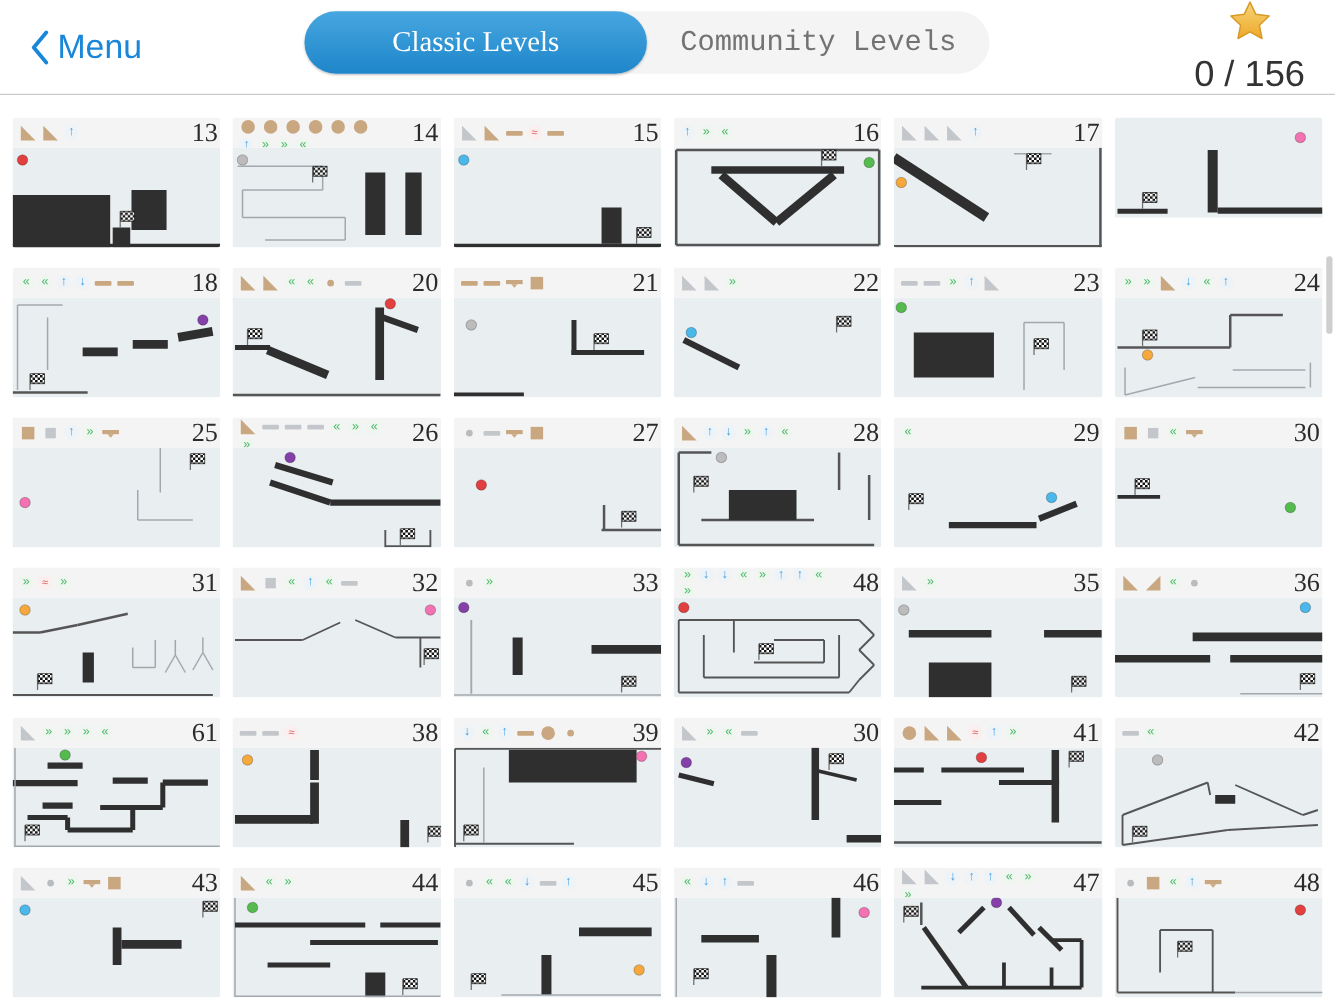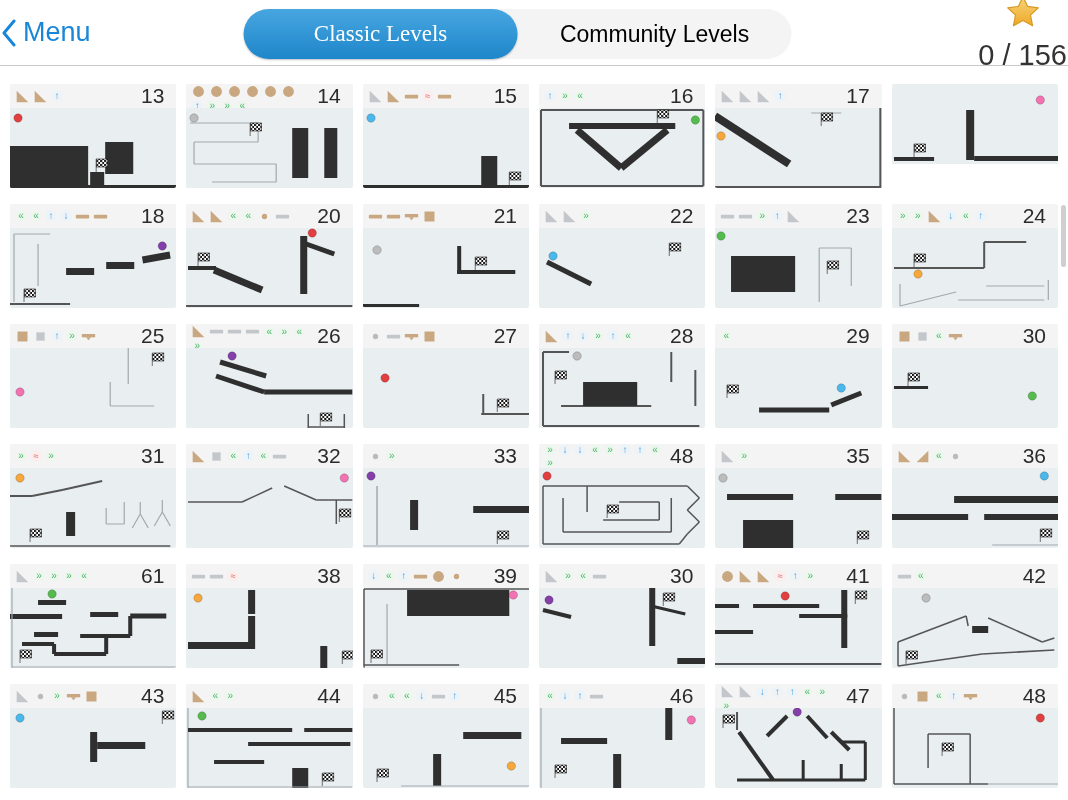--- a/index.html
+++ b/index.html
@@ -1,39 +1,39 @@
 <!DOCTYPE html>
 <html><head>
 <meta charset="utf-8">
 <style>
   html,body{margin:0;padding:0;background:#fff;font-family:"Liberation Sans","DejaVu Sans",sans-serif;}
   #app{position:relative;width:1068px;height:800px;background:#fff;overflow:hidden;}
 
   
-  .topbar{position:relative;height:66px;display:flex;align-items:center;padding:0 1px;box-sizing:border-box;border-bottom:1px solid #c9c9c9;background:#fff;}
+  .topbar{position:relative;height:76px;display:flex;align-items:center;padding:0 24px;box-sizing:border-box;border-bottom:1px solid #c9c9c9;background:#fff;}
   .menu-btn{display:flex;align-items:center;gap:6px;color:#1886d9;font-size:27px;cursor:pointer;z-index:3;}
   .menu-btn svg{display:block;}
   .seg{position:absolute;left:50%;top:9px;transform:translateX(-53%);width:548px;height:50px;background:#f4f4f4;border-radius:25px;display:flex;z-index:2;}
   .seg-btn{flex:1;display:flex;align-items:center;justify-content:center;font-size:23px;border-radius:25px;cursor:pointer;}
   .seg-btn.active{background:linear-gradient(#47a6e0,#1e86ca);color:#fff;box-shadow:0 1px 2px rgba(0,0,0,.25);font-family:Liberation Serif, serif;}
-  .seg-btn.inactive{color:#000000;}
+  .seg-btn.inactive{color:#737373;font-family:Liberation Mono, monospace;}
   .starwrap{margin-left:auto;display:flex;align-items:center;gap:9px;z-index:3;flex-direction:column;}
   .star-count{font-size:29px;color:#333;}
 
   
   .grid{display:grid;grid-template-columns:repeat(6,1fr);gap:16px 10px;padding:18px 10px 0 10px;}
   .card{height:104px;border-radius:2px;overflow:hidden;cursor:pointer;}
   .card-head{height:24px;background:#f4f4f4;display:flex;align-items:center;padding:0 5px;position:relative;}
   .icons{display:flex;flex-wrap:wrap;align-items:center;gap:1px 3px;max-width:118px;overflow:hidden;max-height:24px;}
   .icons svg{display:block;}
   .ic{display:inline-flex;align-items:center;justify-content:center;width:12px;height:12px;border-radius:50%;background:#edf3f7;font-size:10px;line-height:1;}
   .ar-b{color:#3f9fe0;}
   .ar-g{color:#4cb96a;background:#eef6ef;}
   .ar-r{color:#e05c5c;background:#fbeeee;font-size:9px;}
-  .num{position:absolute;right:12px;top:0;height:24px;display:flex;align-items:center;font-size:21px;color:#2b2b2b;}
+  .num{position:absolute;right:2px;top:0;height:24px;display:flex;align-items:center;font-size:21px;color:#2b2b2b;font-family:Liberation Serif, serif;}
   .card-body{display:block;width:100%;height:80px;background:#e9eef1;}
 
   .scrollbar{position:absolute;right:2px;top:205px;width:5px;height:62px;border-radius:3px;background:#cfcfcf;}
 </style>
 </head>
 <body>
 
 <svg width="0" height="0" style="position:absolute" aria-hidden="true">
   <defs>
     <pattern id="chk" width="4" height="4" patternUnits="userSpaceOnUse">

